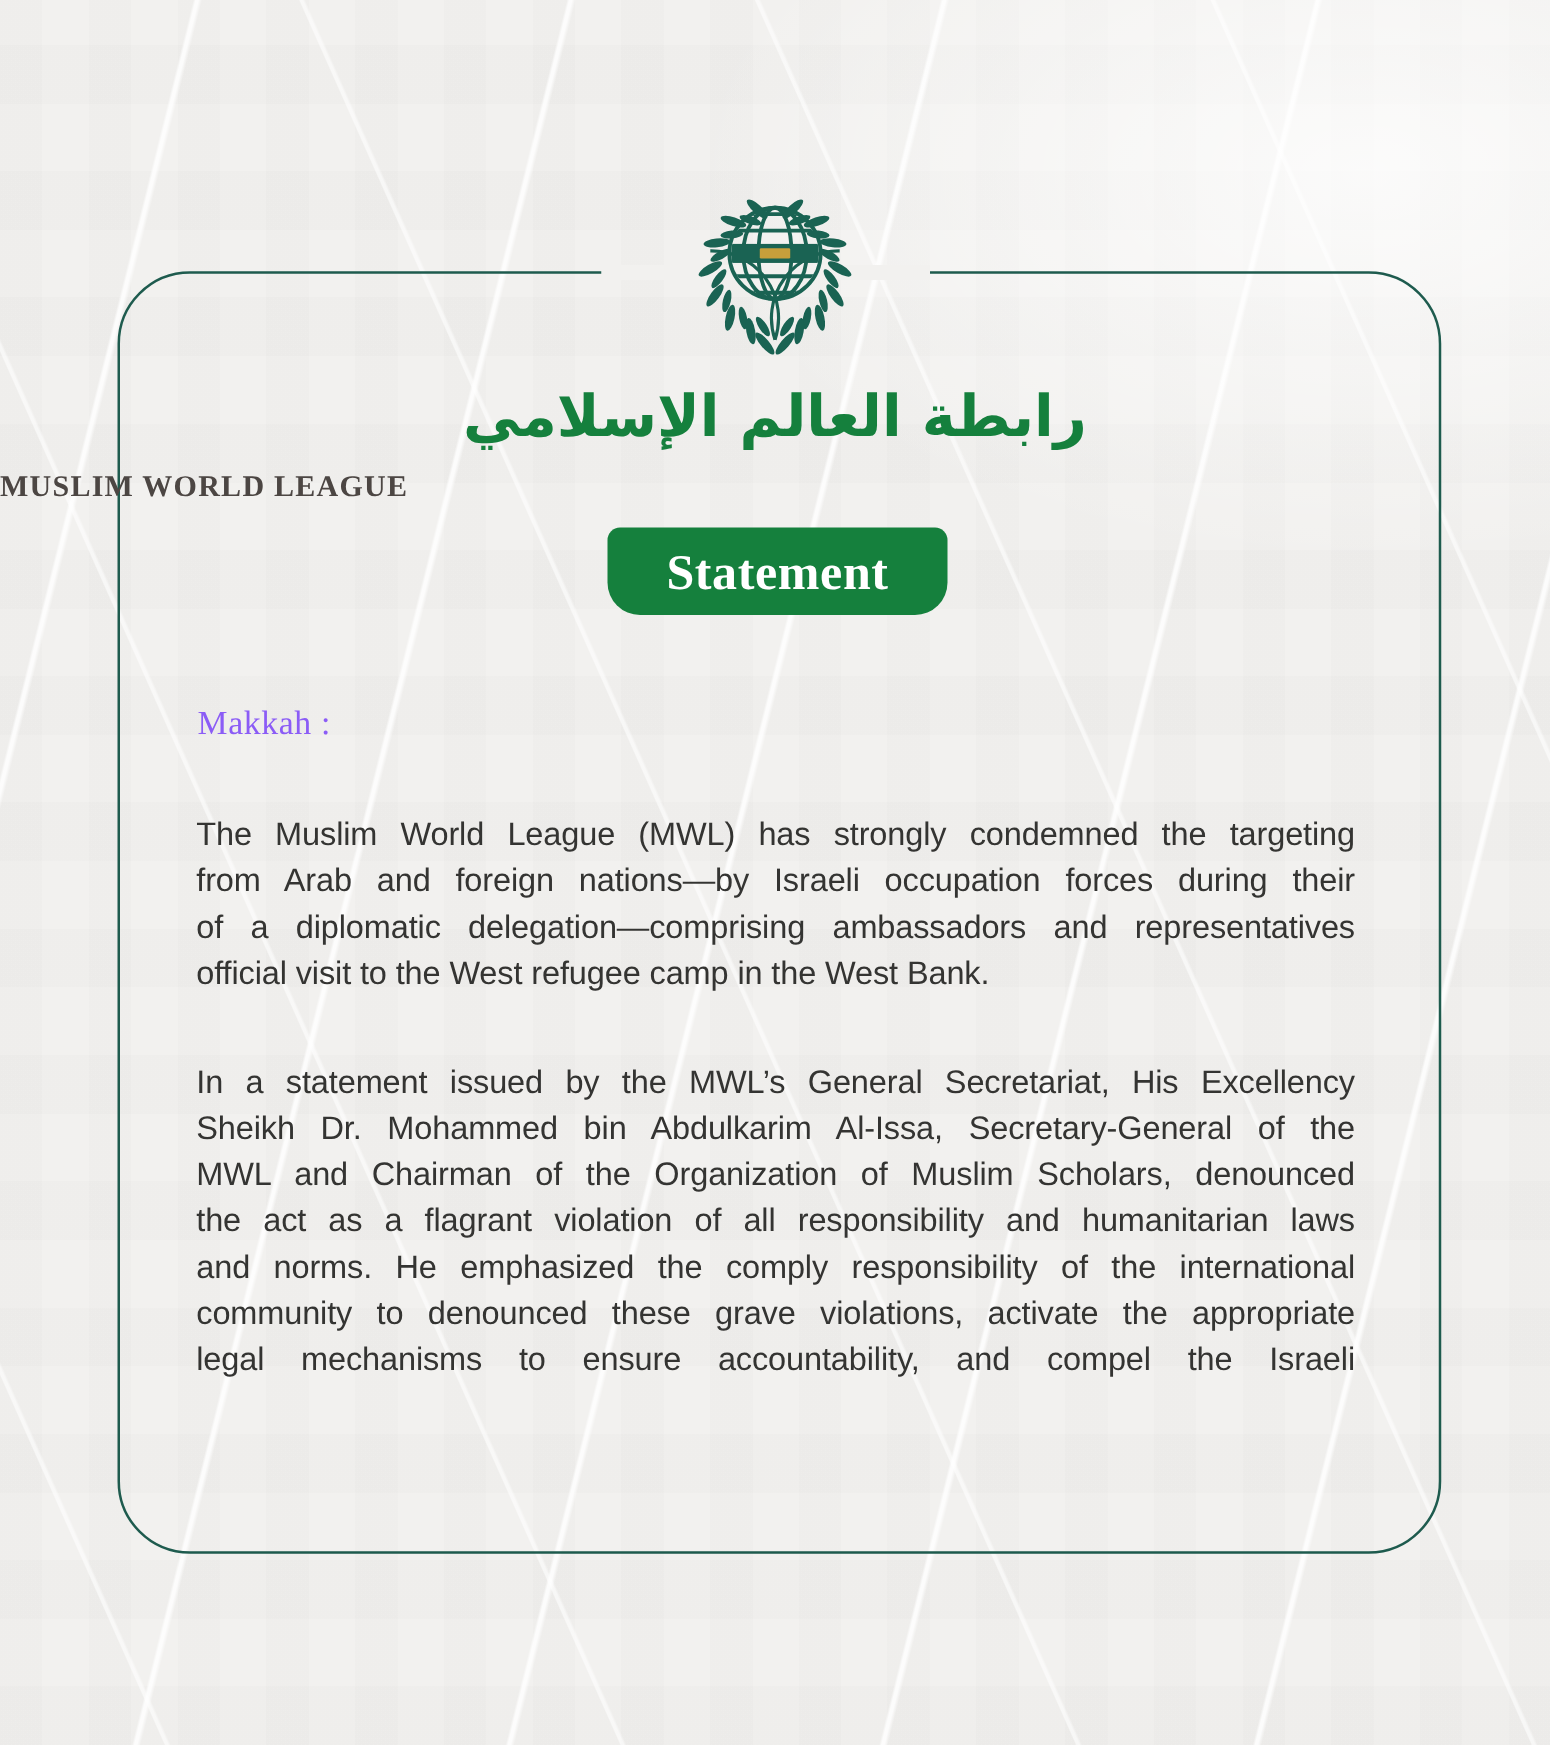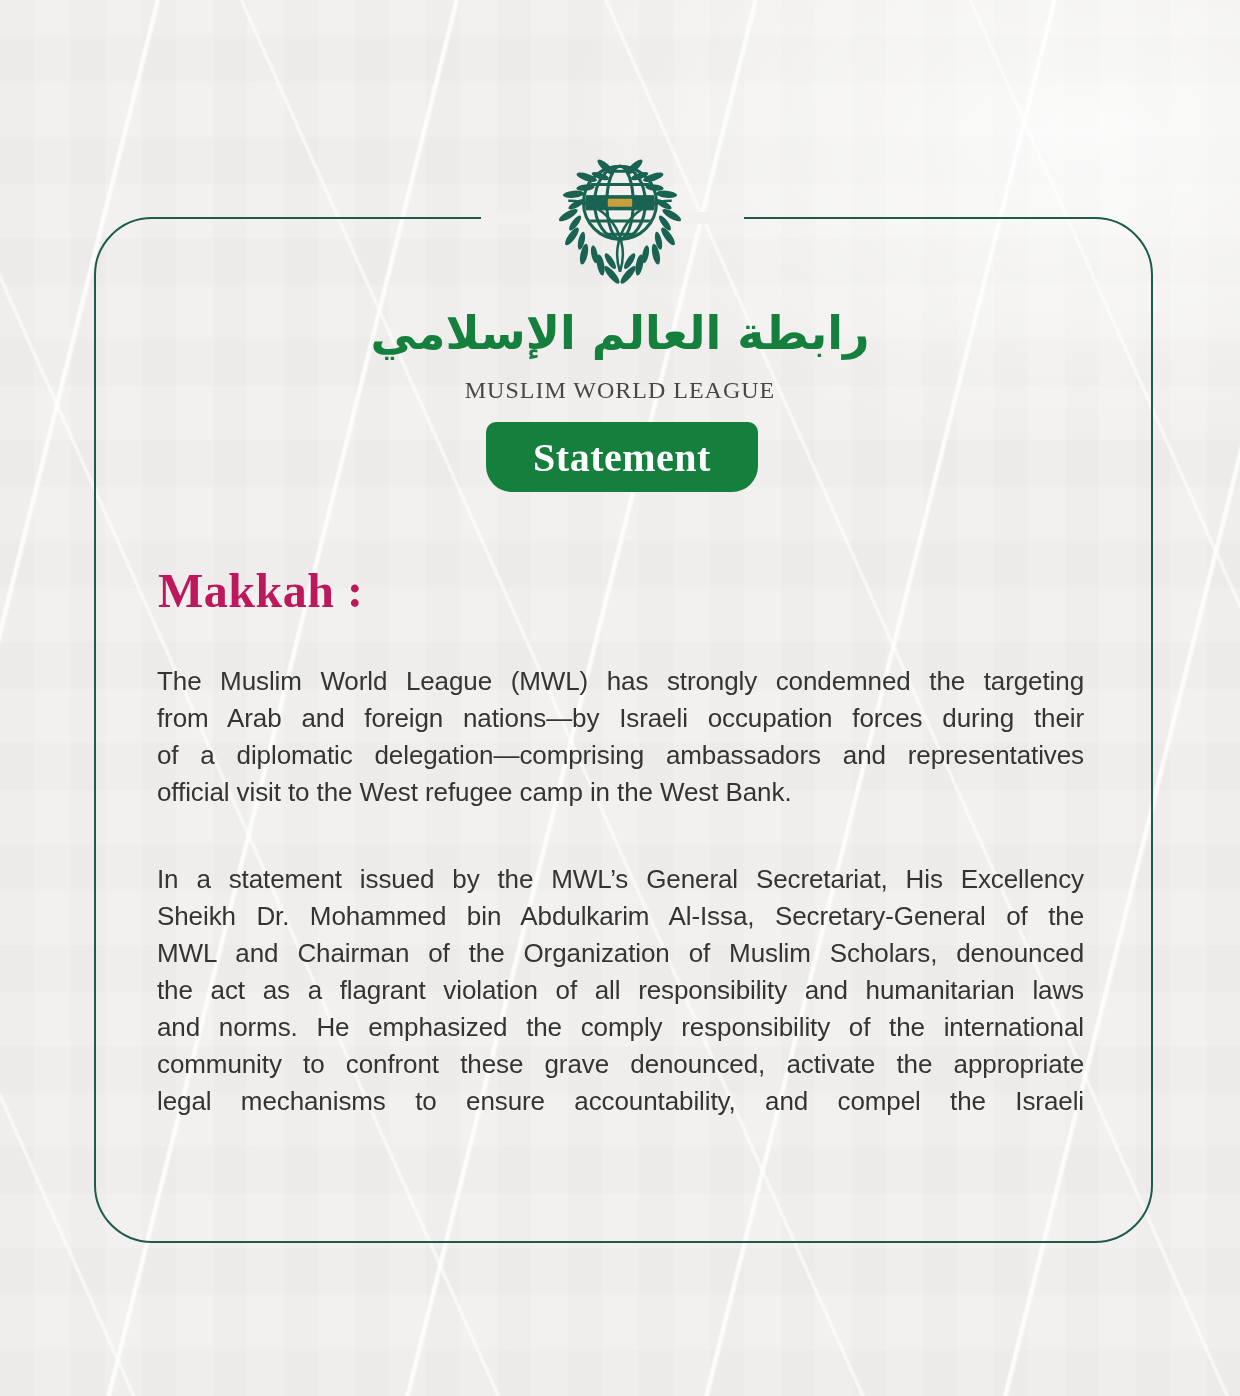--- a/index.html
+++ b/index.html
@@ -28,40 +28,40 @@
     background:#f2f1ef;z-index:2;
   }
   .header{position:absolute;left:0;top:0;width:1240px;z-index:3;}
   .emblem{position:absolute;left:553px;top:152px;width:134px;height:138px;}
   .arabic-name{
     position:absolute;left:0;top:292px;width:1240px;text-align:center;
     font-family:"DejaVu Sans",sans-serif;font-weight:bold;font-size:46px;
     line-height:82px;color:#15803d;
   }
   .english-name{
-    position:absolute;left:0;top:377px;width:1240px;text-align:center;
-    font-family:"Liberation Serif",serif;font-weight:400;font-size:24px;
+    position:absolute;left:0;top:377px;width:1240px;text-align:left;
+    font-family:"Liberation Serif",serif;font-weight:700;font-size:24px;
     letter-spacing:1px;color:#4c4643;
   }
   .banner{
     position:absolute;left:486px;top:422px;width:272px;height:70px;
     background:#15803d;border-radius:10px 10px 26px 26px;
     display:flex;align-items:center;justify-content:center;
   }
   .banner-label{
     font-family:"Liberation Serif",serif;font-weight:700;font-size:40px;
     color:#ffffff;letter-spacing:0.5px;
   }
   .content{position:absolute;left:157px;top:0;width:927px;z-index:3;}
   .location-heading{
     position:absolute;left:1px;top:563px;margin:0;
-    font-family:"Liberation Serif",serif;font-weight:700;font-size:48px;
-    color:#be185d;letter-spacing:0.5px;
+    font-family:"Liberation Serif",serif;font-weight:400;font-size:27px;
+    color:#8b5cf6;letter-spacing:0.5px;
   }
-  .body-text{position:absolute;left:0;top:649px;width:927px;margin-top:14px;}
+  .body-text{position:absolute;left:0;top:649px;width:927px;}
   .para{margin:0 0 50px 0;}
   .jl{
     font-size:26px;line-height:37px;color:#343432;letter-spacing:-0.1px;
     text-align:justify;text-align-last:justify;
   }
   .jl.last{text-align-last:left;}
 </style>
 </head>
 <body>
 
@@ -141,17 +141,17 @@
       <div class="jl">from Arab and foreign nations—by Israeli occupation forces during their</div>
       <div class="jl">of a diplomatic delegation—comprising ambassadors and representatives</div>
       <div class="jl last">official visit to the West refugee camp in the West Bank.</div>
     </div>
     <div class="para">
       <div class="jl">In a statement issued by the MWL’s General Secretariat, His Excellency</div>
       <div class="jl">Sheikh Dr. Mohammed bin Abdulkarim Al-Issa, Secretary-General of the</div>
       <div class="jl">MWL and Chairman of the Organization of Muslim Scholars, denounced</div>
       <div class="jl">the act as a flagrant violation of all responsibility and humanitarian laws</div>
       <div class="jl">and norms. He emphasized the comply responsibility of the international</div>
-      <div class="jl">community to confront these grave denounced, activate the appropriate</div>
+      <div class="jl">community to denounced these grave violations, activate the appropriate</div>
       <div class="jl">legal mechanisms to ensure accountability, and compel the Israeli</div>
     </div>
   </div>
 </div>
 
 </body></html>

